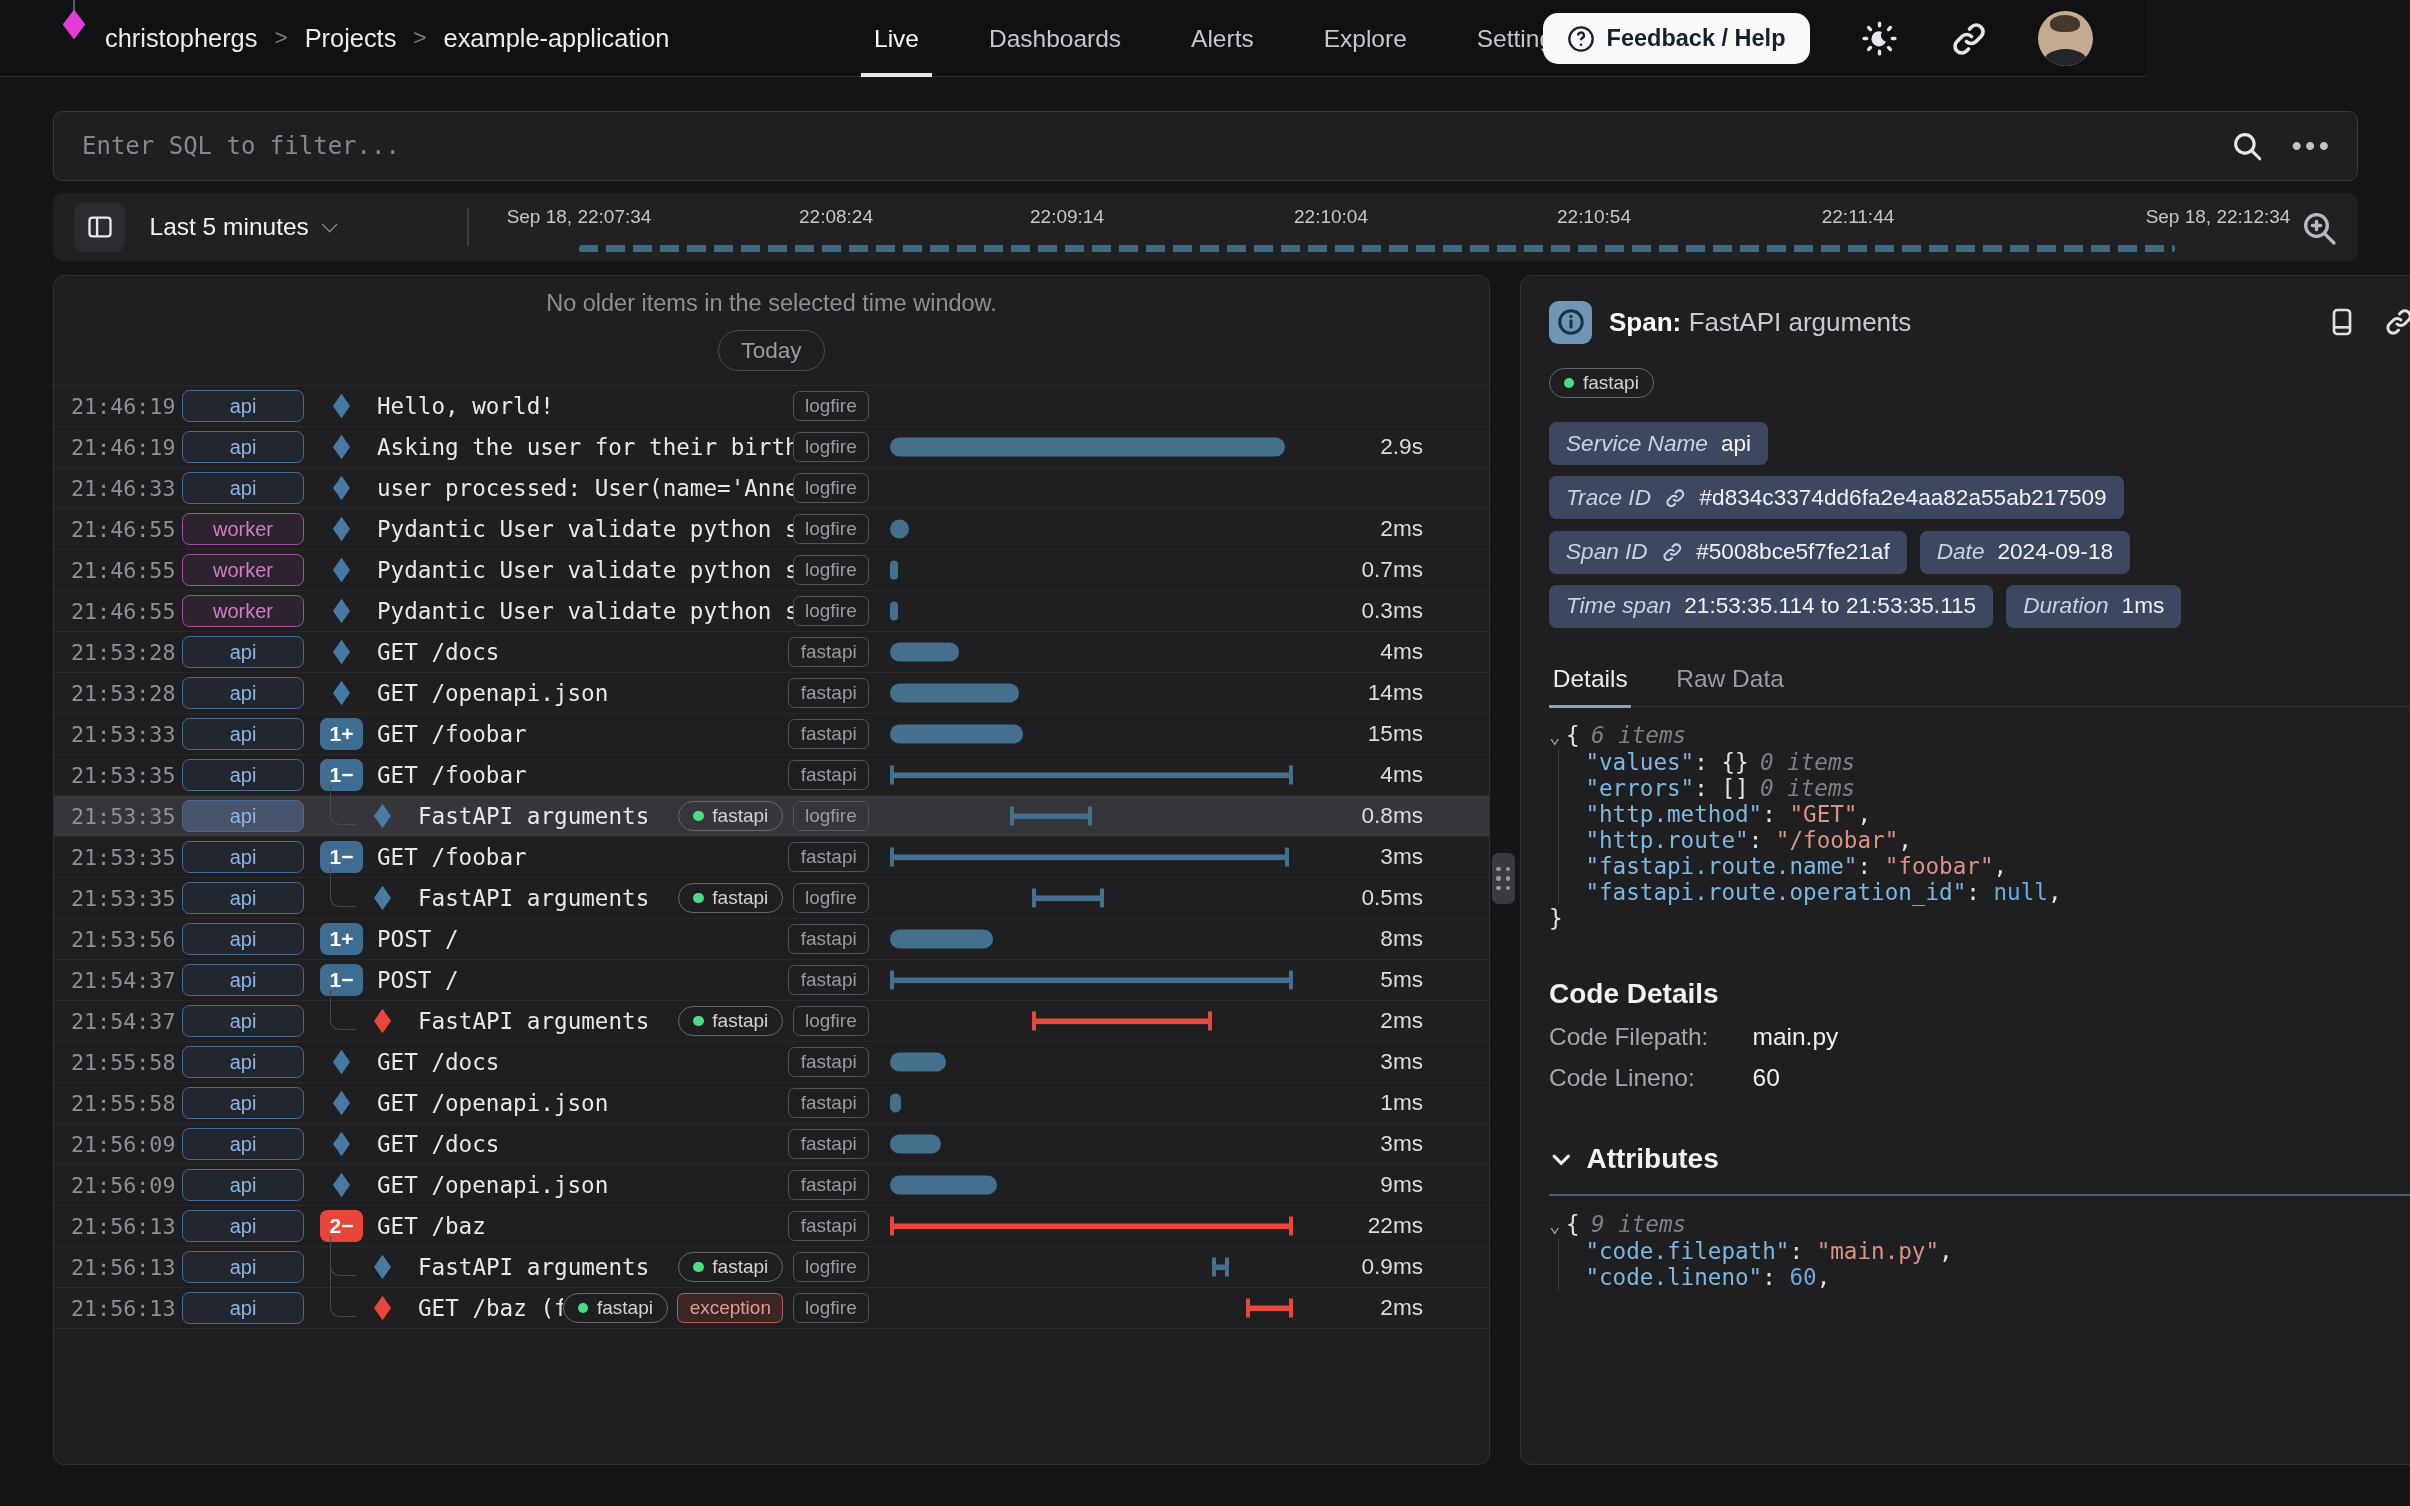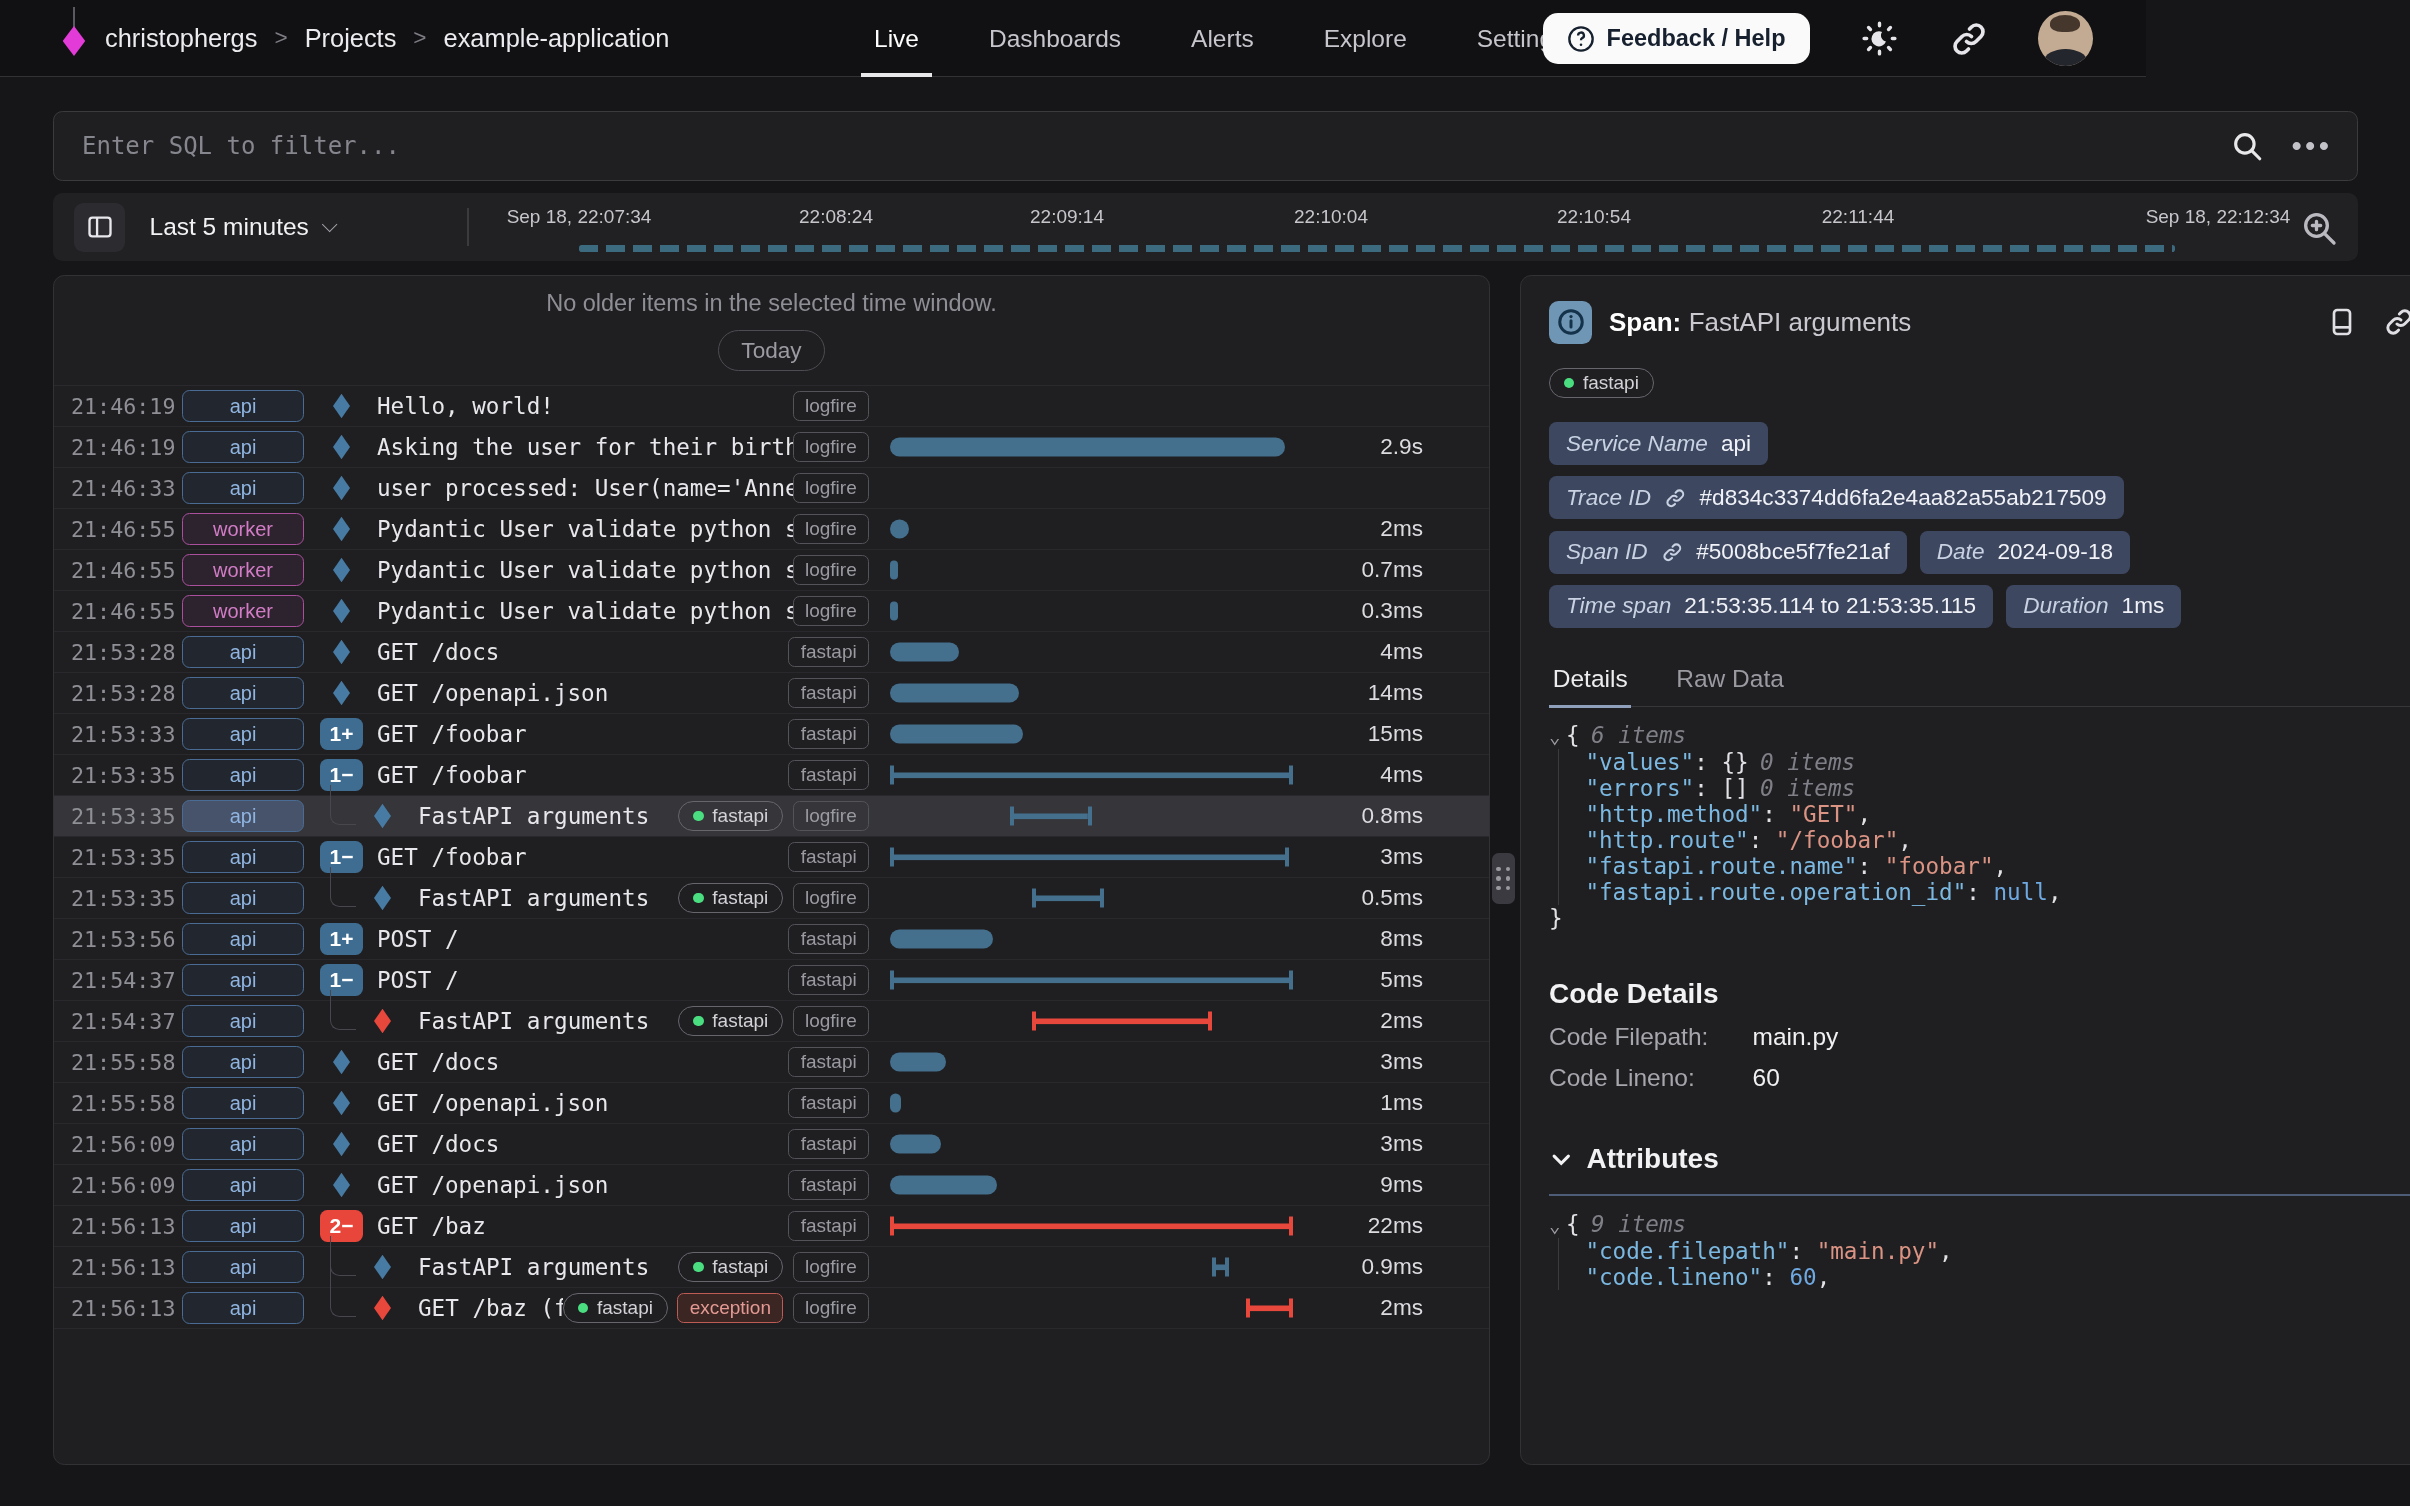--- a/index.html
+++ b/index.html
@@ -2,21 +2,21 @@
 <html style="font-size:15px"><head>
 <meta charset="utf-8">
 <style>
   * { margin:0; padding:0; box-sizing:border-box; }
   html,body { background:#0e0e10; }
   body { font-family:"Liberation Sans", sans-serif; }
   #app { position:relative; width:2411px; height:1507px; background:#161618; overflow:hidden; }
 
   
   .topbar { position:absolute; left:0; top:0; width:2146px; height:77px; background:#111113;
-            border-bottom:1.9px solid #323236; display:flex; align-items:center; }
+            border-bottom:1.9px solid #323236; display:flex; }
   .logo-wrap { position:relative; margin-left:58px; width:32px; height:43px; flex:none; }
   .logo-needle { position:absolute; left:15px; top:-9.4px; width:1.9px; height:21px; background:#5a5a60; }
   .logo-diamond { position:absolute; left:4.7px; top:9.4px; width:22.6px; height:30px; background:#e23bd7;
                   clip-path:polygon(50% 0,100% 50%,50% 100%,0 50%); }
   .breadcrumb { display:flex; align-items:center; gap:17px; margin-left:15px; font-size:25.4px; color:#ececf0; }
   .crumb-sep { color:#7d7d84; font-size:22.6px; }
   .nav { position:absolute; left:874px; top:0; height:77px; display:flex; gap:70px; align-items:center; }
   .nav-tab { position:relative; height:77px; display:flex; align-items:center; font-size:24.5px; color:#c6c6cc; cursor:pointer; }
   .nav-tab.active { color:#ffffff; }
   .nav-tab.active::after { content:""; position:absolute; left:-13px; right:-13px; bottom:0; height:3.8px; background:#e8e8ea; }

